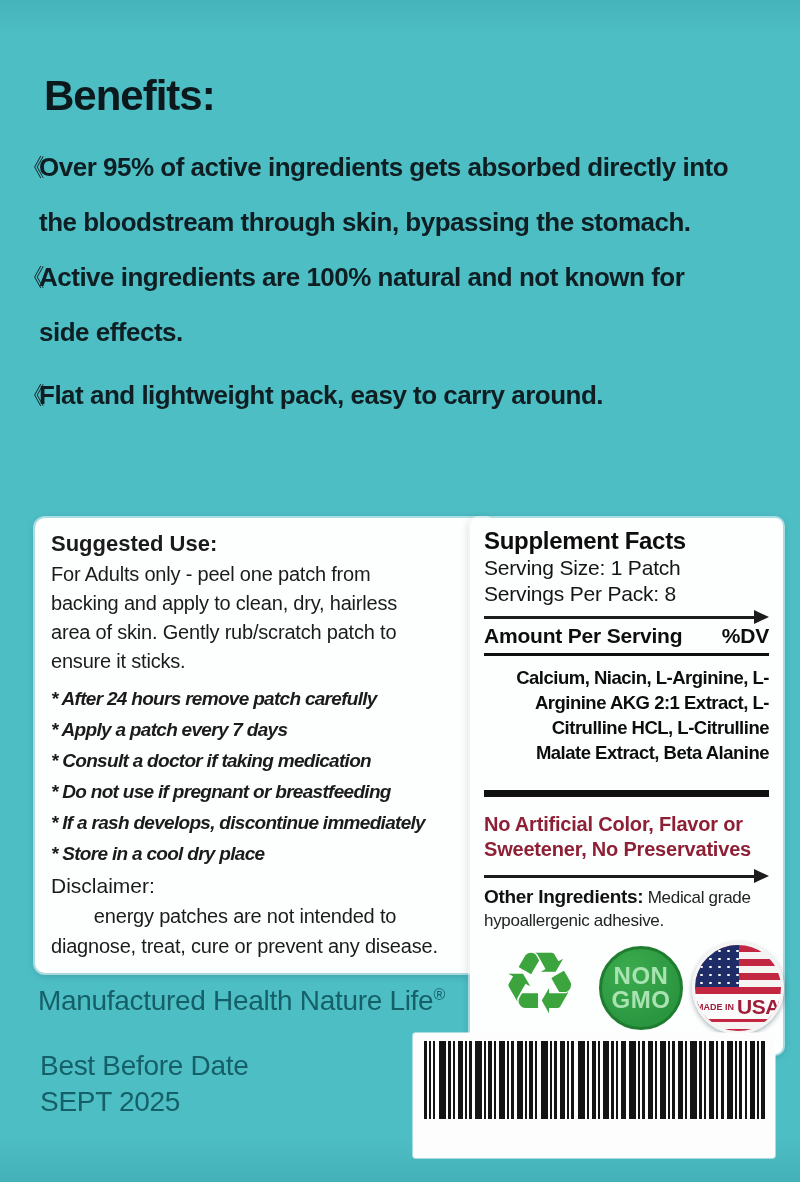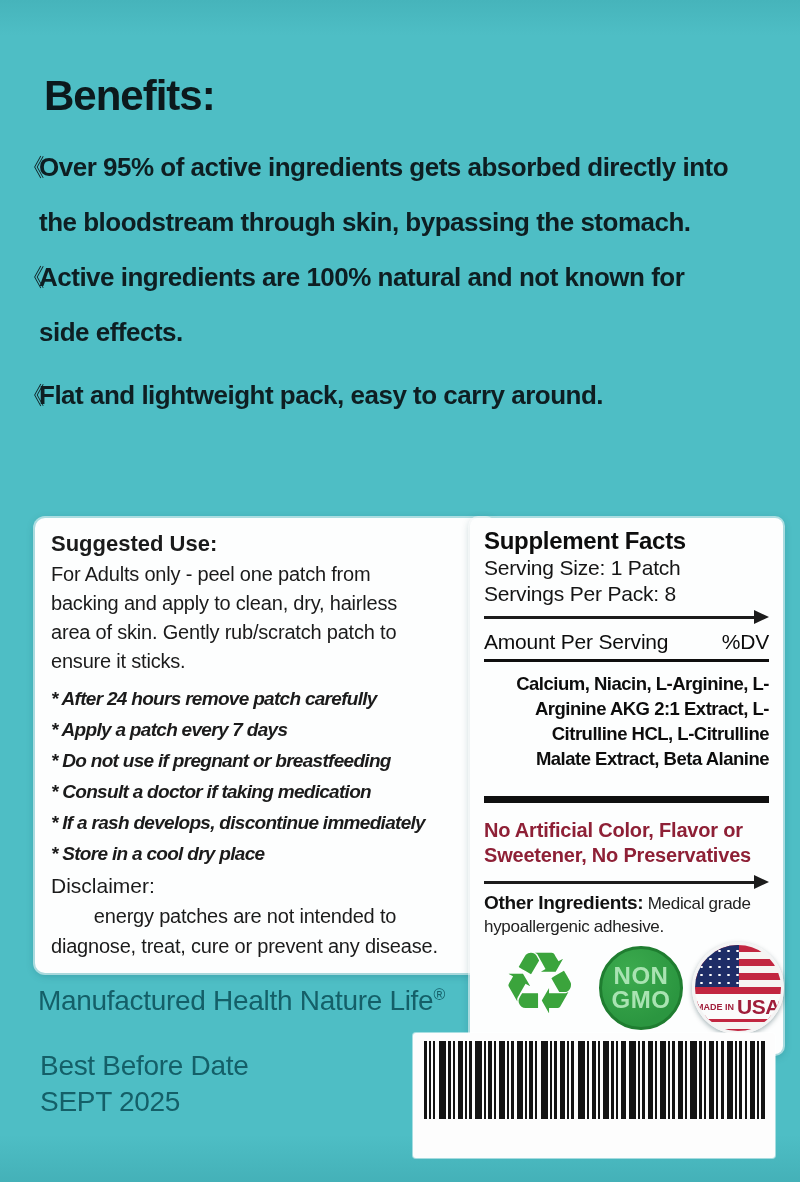--- a/index.html
+++ b/index.html
@@ -36,21 +36,21 @@
   
   .facts-panel{left:470px;top:518px;width:313px;height:536px;padding:9px 14px 0 14px;border-radius:8px;}
   .facts-title{font-size:24px;font-weight:800;line-height:28px;letter-spacing:-0.3px;color:#0d0d0d;}
   .facts-serving{font-size:21px;line-height:26px;letter-spacing:-0.2px;color:#151515;}
   .arrow-line{position:relative;height:3px;background:#1c1c1c;margin-right:4px;}
   .arrow-line::after{
     content:"";position:absolute;right:-4px;top:-6px;width:0;height:0;
     border-left:15px solid #1c1c1c;border-top:7px solid transparent;border-bottom:7px solid transparent;
   }
   .arrow-1{margin-top:9px;}
-  .amount-row{display:flex;justify-content:space-between;align-items:baseline;margin-top:11px;font-size:21px;font-weight:400;letter-spacing:-0.2px;color:#0d0d0d;}
+  .amount-row{display:flex;justify-content:space-between;align-items:baseline;margin-top:5px;font-size:21px;font-weight:700;letter-spacing:-0.2px;color:#0d0d0d;}
   .rule-heavy{height:3px;background:#0f0f0f;margin-top:5px;}
   .ingredients{margin-top:9px;font-size:18.5px;font-weight:700;line-height:25px;letter-spacing:-0.5px;white-space:pre;color:#0d0d0d;text-align:right;}
   .bar-thick{height:7px;background:#101010;margin-top:25px;}
   .claim{margin-top:15px;font-size:20px;font-weight:700;line-height:25px;white-space:pre-line;color:#8e2036;letter-spacing:-0.2px;}
   .arrow-2{margin-top:13px;}
   .other-row{margin-top:7px;line-height:23px;letter-spacing:-0.3px;}
   .other-label{font-size:19px;font-weight:700;color:#111;}
   .other-value{font-size:17px;color:#222;white-space:pre-line;}
   
   .manufactured{left:38px;top:985px;font-size:28px;color:#145f68;letter-spacing:-0.3px;}
@@ -111,22 +111,22 @@
 
 <div class="abs panel use-panel">
   <div class="use-title">Suggested Use:</div>
   <div class="use-intro">For Adults only - peel one patch from
 backing and apply to clean, dry, hairless
 area of skin. Gently rub/scratch patch to
 ensure it sticks.</div>
   <div class="use-points">
     <div>* After 24 hours remove patch carefully</div>
     <div>* Apply a patch every 7 days</div>
+    <div>* Consult a doctor if taking medication</div>
     <div>* Do not use if pregnant or breastfeeding</div>
-    <div>* Consult a doctor if taking medication</div>
     <div>* If a rash develops, discontinue immediately</div>
     <div>* Store in a cool dry place</div>
   </div>
   <div class="disclaimer-title">Disclaimer:</div>
   <div class="disclaimer-body">        energy patches are not intended to
 diagnose, treat, cure or prevent any disease.</div>
 </div>
 
 <div class="abs panel facts-panel">
   <div class="facts-title">Supplement Facts</div>

